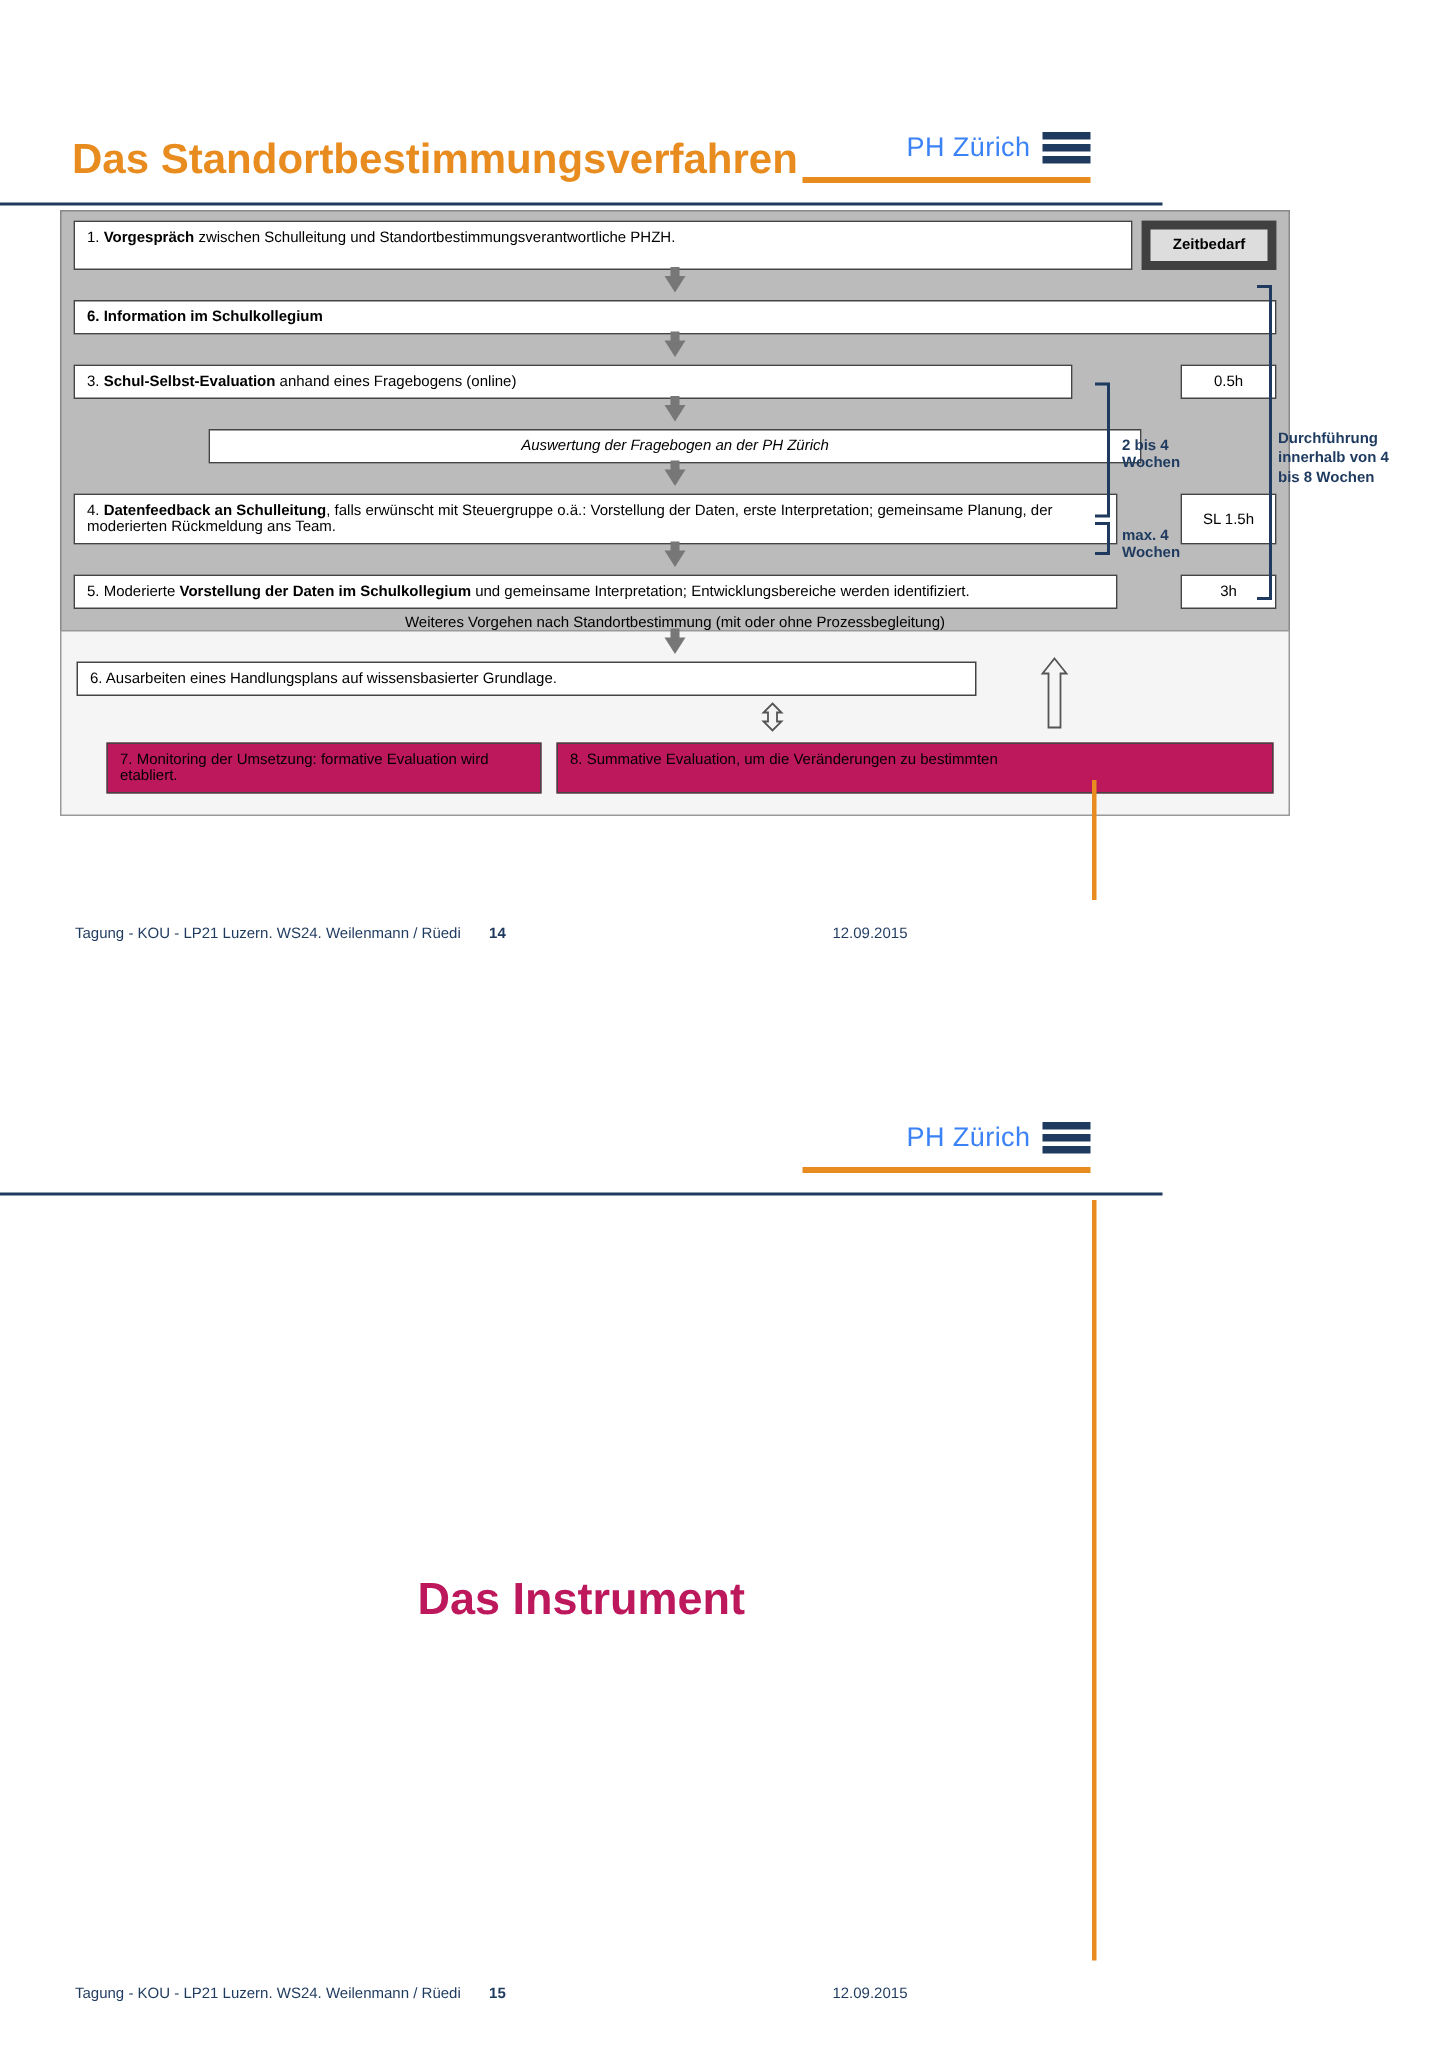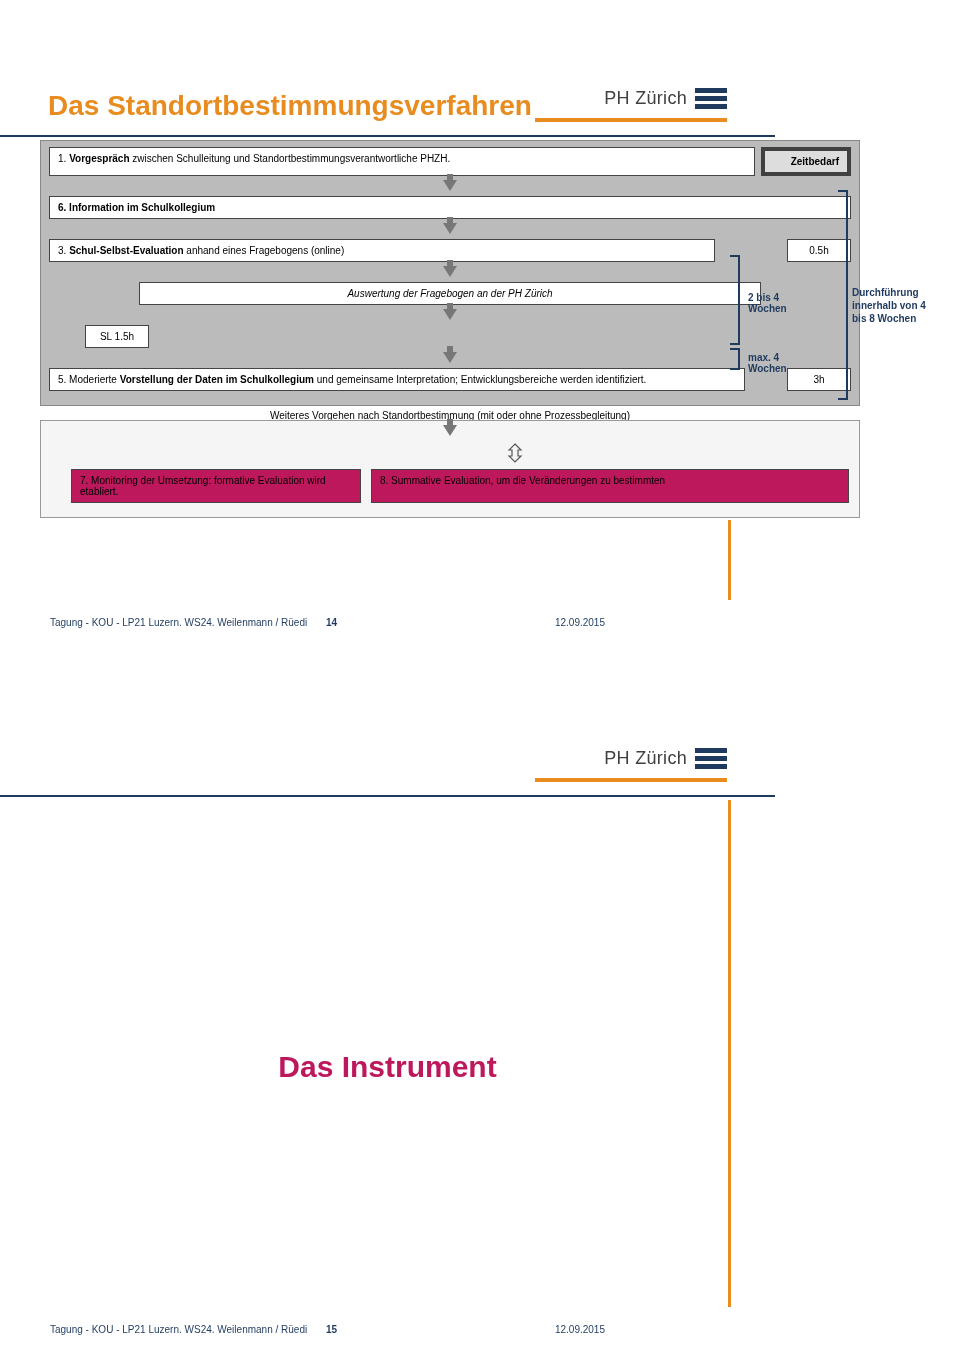--- a/index.html
+++ b/index.html
@@ -2,30 +2,30 @@
 <html><head>
 <meta charset="utf-8">
 <style>
   * { box-sizing: border-box; margin: 0; padding: 0; }
   body { font-family: Arial, Helvetica, sans-serif; background: #fff; width: 960px; }
   .slide { width: 775px; position: relative; background: #fff; }
   .slide1 { height: 660px; }
   .slide2 { height: 707px; border-top: 0; }
   .title-orange { color: #E88C1F; font-size: 28px; font-weight: bold; position: absolute; left: 48px; top: 90px; }
   .logo { position: absolute; right: 48px; top: 88px; display: flex; align-items: center; gap: 8px; }
-  .logo-text { color: #404040; font-size: 18px; font-weight: normal; letter-spacing: 0.3px; }
+  .logo-text { color: #3b82f6; font-size: 18px; font-weight: normal; letter-spacing: 0.3px; }
   .logo-text-ph { font-weight: 300; }
   .logo-stripes { display: flex; flex-direction: column; gap: 3px; }
   .logo-stripe { width: 32px; height: 5px; background: #1E3A5F; }
   .logo-under { position: absolute; height: 4px; background: #E88C1F; right: 48px; top: 118px; width: 192px; }
   .topline { position: absolute; height: 2px; background: #1E3A5F; top: 135px; left: 0; right: 0; }
   .graybox { position: absolute; left: 40px; top: 140px; width: 820px; background: #BBBBBB; padding: 6px 8px 10px 8px; border: 1px solid #888; }
   .row { display: flex; align-items: stretch; margin-bottom: 4px; gap: 6px; }
   .stepbox { background: #fff; border: 1px solid #444; font-size: 10px; padding: 5px 8px; flex: 1; }
-  .timehead { background: #ddd; border: 4px solid #404040; font-size: 10px; font-weight: bold; padding: 5px 8px; width: 90px; text-align: right; }
+  .timehead { background: #ddd; border: 6px solid #404040; font-size: 10px; font-weight: bold; padding: 5px 8px; width: 90px; text-align: center; }
   .timebox { background: #fff; border: 1px solid #444; font-size: 10px; padding: 5px 4px; width: 64px; text-align: center; display:flex; align-items:center; justify-content:center; }
   .arrow-down { width: 0; height: 0; border-left: 7px solid transparent; border-right: 7px solid transparent; border-top: 11px solid #777; margin: 2px auto; position: relative; }
   .arrow-down::before { content:''; position:absolute; top:-17px; left:-3px; width:6px; height:8px; background:#777; }
   .centerit { text-align: center; font-style: italic; }
   .spacer-arrow { height: 16px; position: relative; }
   .spacer-arrow .arrow-down { margin-top: 0; }
   .midtext { position: absolute; left: 50%; transform: translateX(-50%); font-size: 10px; top: 0px; white-space: nowrap; }
   .lowerbox { position: absolute; left: 40px; top: 420px; width: 820px; background: #f5f5f5; border: 1px solid #999; padding: 20px 10px 10px 10px; }
   .lowerbox .row { gap: 10px; }
   .halfbox { background:#be185d; border:1px solid #444; font-size:10px; padding:5px 8px; flex:1; }
@@ -91,20 +91,23 @@
       </div>
 
     <div class="row">
       <div class="stepbox centerit" style="margin: 0 90px;">Auswertung der Fragebogen an der PH Zürich</div>
     </div>
     <div class="spacer-arrow">
         <div class="arrow-down"></div>
       </div>
 
     <div class="row">
+      <div class="stepbox" style="flex:1">
+        <span>4.  </span><b>Datenfeedback an Schulleitung</b><span>, falls erwünscht mit Steuergruppe o.ä.: Vorstellung der Daten, erste Interpretation; gemeinsame Planung, der moderierten Rückmeldung ans Team.</span>
+      </div>
       <div style="flex:0 0 30px"></div>
       <div class="timebox">SL 1.5h</div>
     </div>
     <div class="spacer-arrow">
         <div class="arrow-down"></div>
       </div>
 
     <div class="row">
       <div class="stepbox" style="flex:1">
         <span>5.  Moderierte </span><b>Vorstellung der Daten im Schulkollegium</b><span> und gemeinsame Interpretation; Entwicklungsbereiche werden identifiziert.</span>
@@ -115,20 +118,28 @@
   </div>
 
   <div style="position:absolute; left:40px; top:410px; width:820px; height:18px;">
     <div class="midtext">Weiteres Vorgehen nach Standortbestimmung (mit oder ohne Prozessbegleitung)</div>
   </div>
 
   <div class="lowerbox">
     <div style="position:absolute; left:50%; top:2px; transform:translateX(-50%);">
         <div class="arrow-down"></div>
       </div>
+    <div class="row">
+      <div class="stepbox" style="flex:0 0 600px">6.  Ausarbeiten eines Handlungsplans auf wissensbasierter Grundlage.</div>
+      <div style="flex:1; position:relative;">
+        <svg width="24" height="50" style="position:absolute; left:30px; top:-4px;">
+          <path d="M12 2 L20 12 L16 12 L16 48 L8 48 L8 12 L4 12 Z" fill="none" stroke="#555" stroke-width="1.2"></path>
+        </svg>
+      </div>
+    </div>
     <div style="text-align:center; margin: 2px 0 2px 130px;">
       <svg width="20" height="20">
         <path d="M10 1 L16 7 L13 7 L13 13 L16 13 L10 19 L4 13 L7 13 L7 7 L4 7 Z" fill="none" stroke="#555" stroke-width="1.2"></path>
       </svg>
     </div>
     <div class="row">
       <div class="halfbox" style="flex:0 0 290px; margin-left:20px;">7.  Monitoring der Umsetzung: formative Evaluation wird etabliert.</div>
       <div class="halfbox" style="flex:1">8. Summative Evaluation, um die Veränderungen zu bestimmten</div>
     </div>
   </div>

